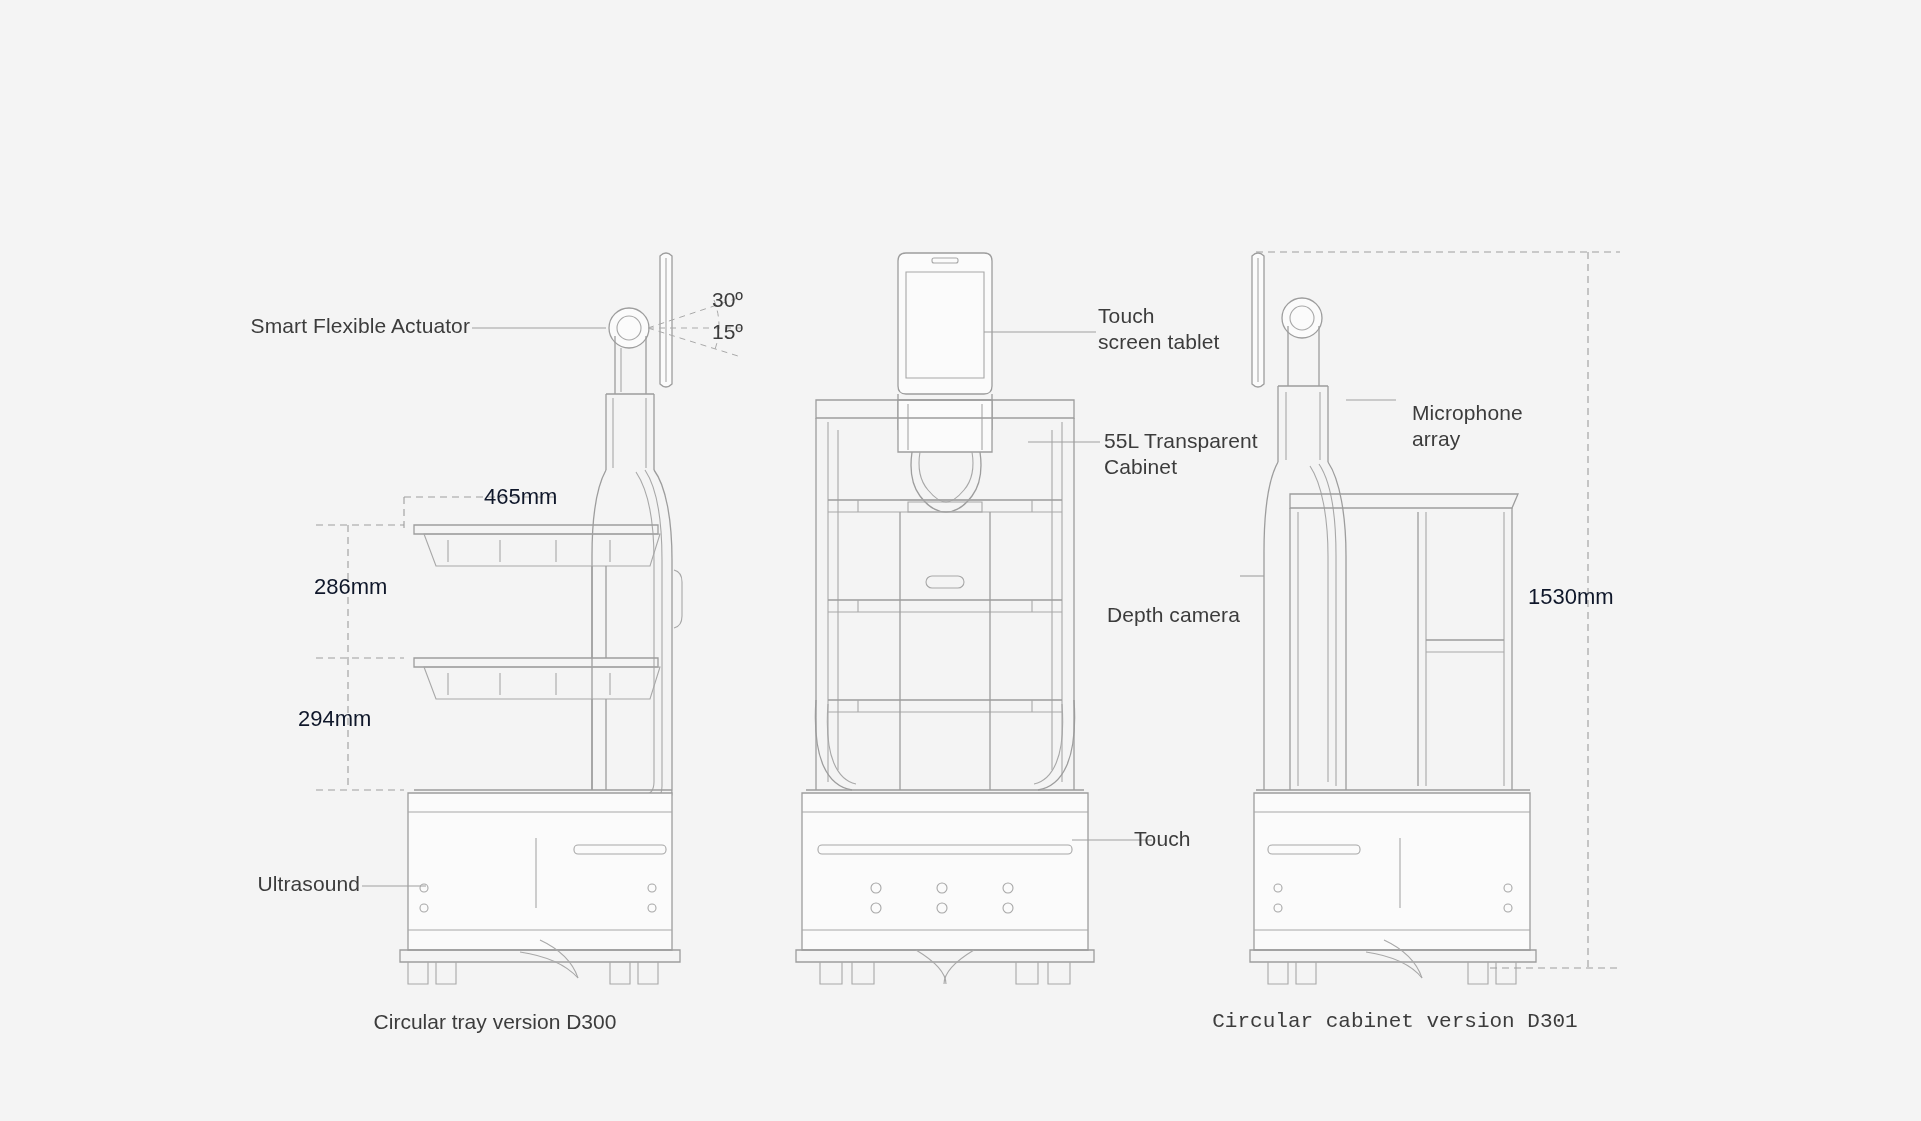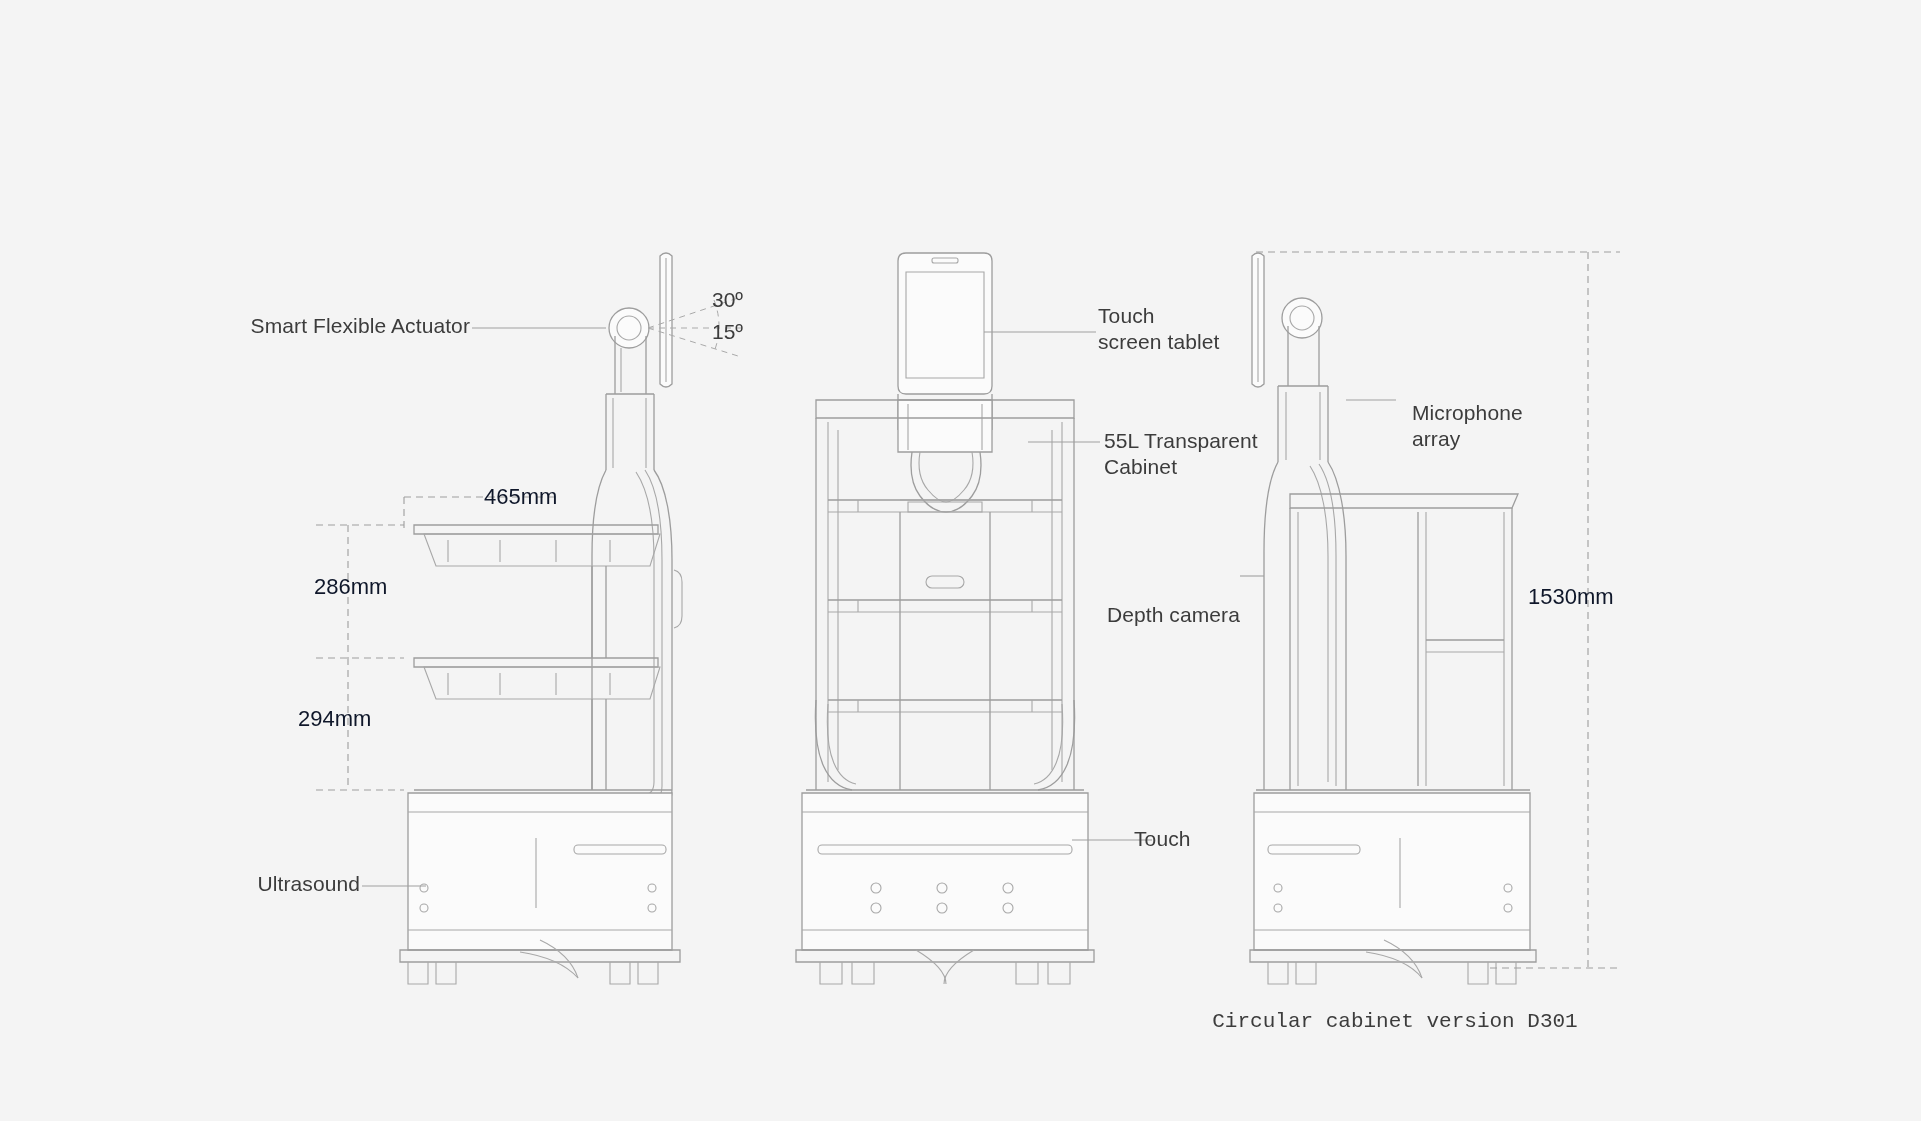--- a/index.html
+++ b/index.html
@@ -313,15 +313,16 @@
 screen tablet</div>
   <div class="lbl" style="left:1104px; top:428px; width:200px;">55L Transparent
 Cabinet</div>
   <div class="lbl" style="left:1134px; top:826px;">Touch</div>
   <div class="lbl" style="left:1412px; top:400px; width:200px;">Microphone
 array</div>
   <div class="lbl r" style="left:1020px; top:563px; width:220px;margin-top:39px;">Depth camera</div>
 
   <div class="dim" style="left:1528px; top:584px;">1530mm</div>
 
+  <div class="caption" style="left:300px; top:1010px; width:390px;">Circular tray version D300</div>
   <div class="caption" style="left:1200px; top:1010px; width:390px;font-family:Liberation Mono, monospace;">Circular cabinet version D301</div>
 
 </div>
 
 </body></html>

